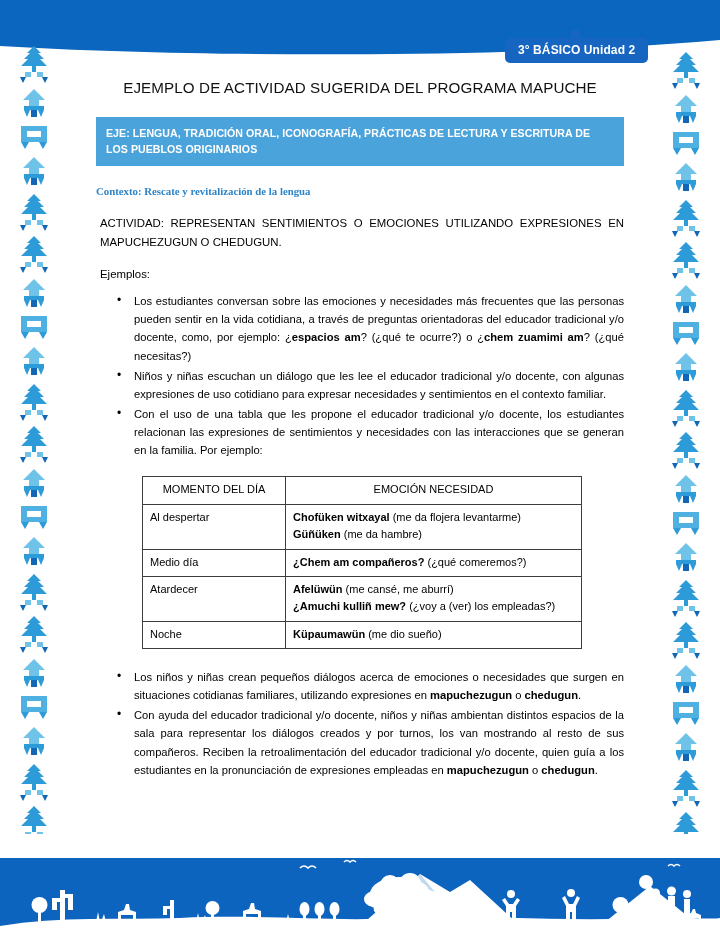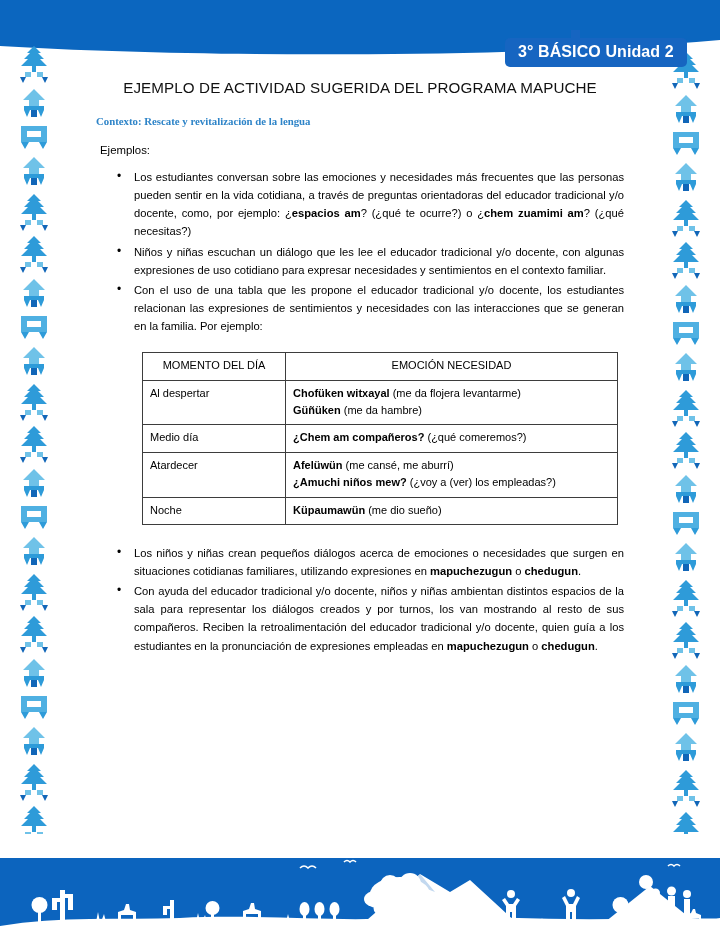--- a/index.html
+++ b/index.html
@@ -25,21 +25,21 @@
   }
   #top-banner svg { display: block; }
 
   
   #unit-badge {
     position: absolute;
     top: 38px;
     left: 505px;
     background: #1665C1;
     color: #ffffff;
-    font-size: 16px;
+    font-size: 12px;
     font-weight: bold;
     padding: 5px 13px 6px 13px;
     border-radius: 5px;
     letter-spacing: .1px;
     white-space: nowrap;
     z-index: 6;
   }
   #badge-stem {
     position: absolute;
     top: 30px;
@@ -133,21 +133,21 @@
     position: absolute;
     left: -15px;
     top: -1px;
     font-size: 12px;
   }
   #bullets-after { margin-top: 19px; }
 
   
   #emotion-table {
     margin: 17px 0 0 46px;
-    width: 476px;
+    width: 440px;
     border-collapse: collapse;
     font-size: 11px;
   }
   #emotion-table td, #emotion-table th {
     border: 1px solid #3d3d3d;
     padding: 4px 7px 5px 7px;
     vertical-align: top;
     font-weight: normal;
     line-height: 1.58;
   }
@@ -227,23 +227,25 @@
     <use href="#motif-unit" x="0" y="386"></use>
     <use href="#motif-unit" x="0" y="576"></use>
     <use href="#motif-a" x="0" y="766"></use>
   </svg>
 </div>
 
 <div id="content">
 
   <div id="doc-title">EJEMPLO DE ACTIVIDAD SUGERIDA DEL PROGRAMA MAPUCHE</div>
 
+  <div id="eje-bar">EJE:  LENGUA, TRADICIÓN ORAL, ICONOGRAFÍA, PRÁCTICAS DE LECTURA Y ESCRITURA DE LOS PUEBLOS ORIGINARIOS</div>
 
   <div id="context-line">Contexto: Rescate y revitalización de la lengua</div>
 
+  <div id="activity-text">ACTIVIDAD: REPRESENTAN SENTIMIENTOS O EMOCIONES UTILIZANDO EXPRESIONES EN MAPUCHEZUGUN O CHEDUGUN.</div>
 
   <div id="examples-label">Ejemplos:</div>
 
   <ul class="bullets" id="bullets-before">
       <li><span>Los estudiantes conversan sobre las emociones y necesidades más frecuentes que las personas pueden sentir en la vida cotidiana, a través de preguntas orientadoras del educador tradicional y/o docente, como, por ejemplo: ¿</span><b>espacios am</b><span>? (¿qué te ocurre?)  o ¿</span><b>chem zuamimi am</b><span>? (¿qué necesitas?)</span></li>
       <li><span>Niños y niñas escuchan un diálogo que les lee el educador tradicional y/o docente, con algunas expresiones de uso cotidiano para expresar necesidades y sentimientos en el contexto familiar.</span></li>
       <li><span>Con el uso de una tabla que les propone el educador tradicional y/o docente, los estudiantes relacionan las expresiones de sentimientos y necesidades con las interacciones que se generan en la familia. Por ejemplo:</span></li>
     </ul>
 
   <table id="emotion-table">
@@ -264,21 +266,21 @@
         <tr>
           <td class="moment">Medio día</td>
           <td>
             <span class="expr"><b>¿Chem am compañeros?</b><span> (¿qué comeremos?)</span></span>
           </td>
         </tr>
         <tr>
           <td class="moment">Atardecer</td>
           <td>
             <span class="expr"><b>Afelüwün</b><span> (me cansé, me aburrí)</span></span>
-            <span class="expr"><b>¿Amuchi niños mew?</b><span> (¿voy a (ver) los empleadas?)</span></span>
+            <span class="expr"><b>¿Amuchi kulliñ mew?</b><span> (¿voy a (ver) los empleadas?)</span></span>
           </td>
         </tr>
         <tr>
           <td class="moment">Noche</td>
           <td>
             <span class="expr"><b>Küpaumawün</b><span> (me dio sueño)</span></span>
           </td>
         </tr>
       </tbody>
   </table>

